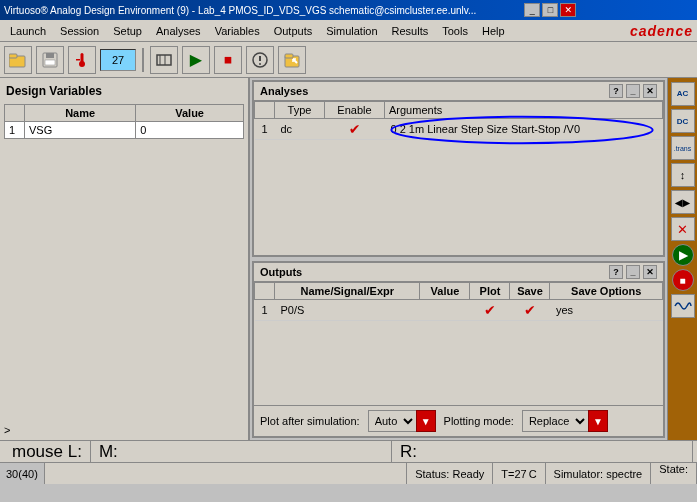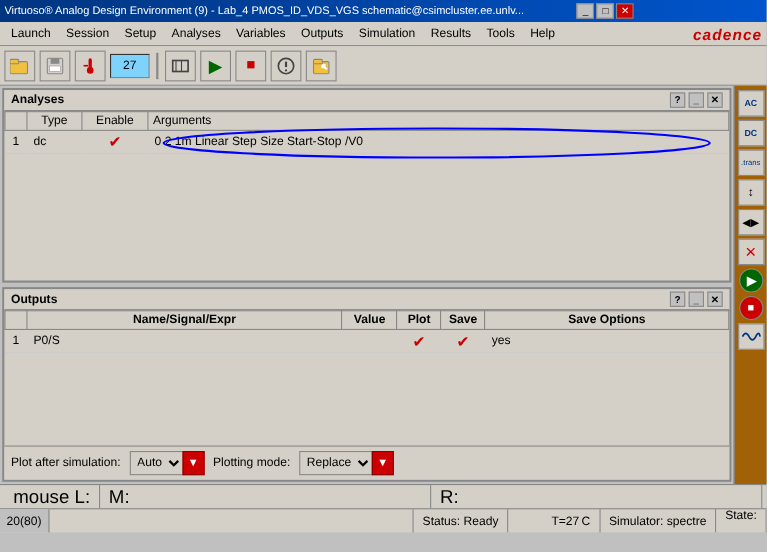--- a/index.html
+++ b/index.html
@@ -376,20 +376,42 @@
         <rect x="2" y="2" width="8" height="4" rx="1" fill="#f0c040" stroke="#888" stroke-width="1"></rect>
         <line x1="14" y1="11" x2="10" y2="7" stroke="white" stroke-width="2"></line>
         <line x1="10" y1="7" x2="10" y2="10" stroke="white" stroke-width="1.5"></line>
         <line x1="10" y1="7" x2="13" y2="7" stroke="white" stroke-width="1.5"></line>
       </svg>
   </div>
 </div>
 
 <div id="main-content" style="height: 362px; display:flex;">
 
+  <div id="left-panel">
+    <div id="design-vars-title">Design Variables</div>
+    <table id="design-vars-table">
+      <thead>
+        <tr>
+          <th style="width:20px;"></th>
+          <th>Name</th>
+          <th>Value</th>
+        </tr>
+      </thead>
+      <tbody>
+        <tr>
+          <td>1</td>
+          <td>VSG</td>
+          <td>0</td>
+        </tr>
+      </tbody>
+    </table>
+    <div style="margin-top: auto; padding-top: 4px;">
+      <span style="font-size:11px;">&gt;</span>
+    </div>
+  </div>
 
   <div id="right-inner" style="display:flex; flex:1;">
 
     <div id="center-panels" style="flex:1; display:flex; flex-direction:column;">
 
       <div id="analyses-panel" style="flex:1; margin:2px; border:2px solid #888; background:#d4d0c8; position:relative;">
         <div id="analyses-header" style="background:#d4d0c8; padding:2px 6px; font-weight:bold; display:flex; align-items:center; justify-content:space-between; border-bottom:1px solid #888;">
           <span>Analyses</span>
           <div style="display:flex; gap:3px;">
             <div class="panel-ctrl-btn">?</div>
@@ -518,27 +540,27 @@
   <div class="bottom-section" style="padding:0 8px; border-right:1px solid #888; height:100%; display:flex; align-items:center; flex:1;">
     <span>M:</span>
   </div>
   <div class="bottom-section" style="padding:0 8px; height:100%; display:flex; align-items:center; flex:1;">
     <span>R:</span>
   </div>
 </div>
 
 <div id="bottom-bar" style="height:22px; background:#d4d0c8; border-top:1px solid #888; display:flex; align-items:center; font-size:11px;">
   <div class="bottom-section" style="padding:0 6px; border-right:1px solid #888; height:100%; display:flex; align-items:center; background:#c0c0c0;">
-    <span>20(80)</span>
+    <span>30(40)</span>
   </div>
   <div style="flex:1;"></div>
   <div class="bottom-section" style="padding:0 8px; border-left:1px solid #888; border-right:1px solid #888; height:100%; display:flex; align-items:center;">
     <span>Status: Ready</span>
   </div>
-  <div class="bottom-section" style="padding:0 8px; border-right:1px solid #888; height:100%; display:flex; align-items:center;margin-left:31px;">
+  <div class="bottom-section" style="padding:0 8px; border-right:1px solid #888; height:100%; display:flex; align-items:center;">
     <span>T=27</span>
     <span style="margin-left:2px;">C</span>
   </div>
   <div class="bottom-section" style="padding:0 8px; border-right:1px solid #888; height:100%; display:flex; align-items:center;">
     <span>Simulator: spectre</span>
   </div>
   <div class="bottom-section" style="padding:0 8px; height:100%; display:flex; align-items:flex-start;">
     <span>State:</span>
   </div>
 </div>

